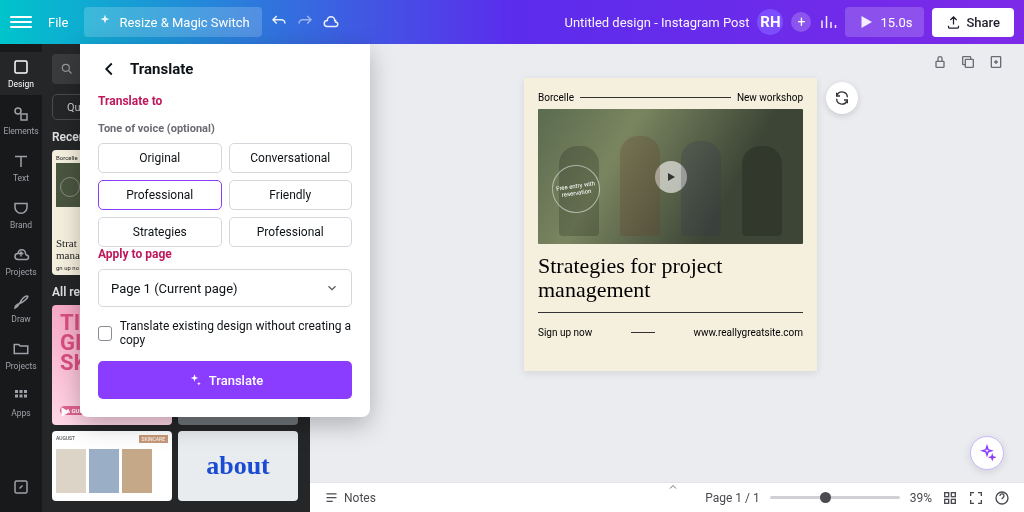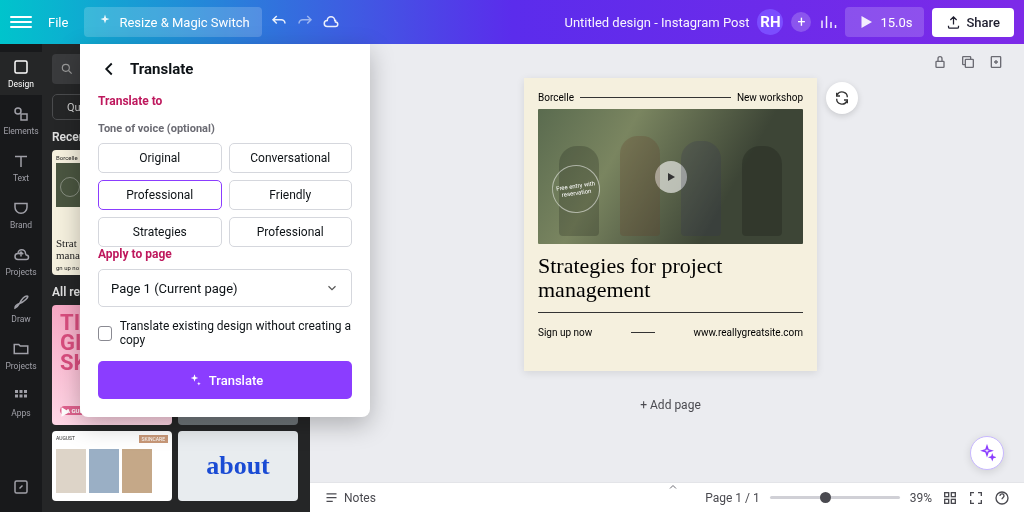--- a/index.html
+++ b/index.html
@@ -325,21 +325,20 @@
       </div>
     </div>
     <div class="dp-title">Strategies for project management</div>
     <div style="height:1px;background:#333;margin-top:10px;"></div>
     <div class="dp-bottom">
       <span>Sign up now</span>
       <span class="dp-line"></span>
       <span>www.reallygreatsite.com</span>
     </div>
   </div>
-  <div class="add-page">+ Add page</div>
   <div class="ai-fab">
     <svg width="18" height="18" viewBox="0 0 24 24" fill="none" stroke="#8b3dff" stroke-width="2">
         <path d="M12 3l1.5 4.5L18 9l-4.5 1.5L12 15l-1.5-4.5L6 9l4.5-1.5zM19 15l.7 2 2 .7-2 .7-.7 2-.7-2-2-.7 2-.7z"></path>
       </svg>
   </div>
 </div>
 
 <div class="bottombar">
   <div class="notes">
     <svg width="15" height="15" viewBox="0 0 24 24" fill="none" stroke="#4a4a50" stroke-width="2">

